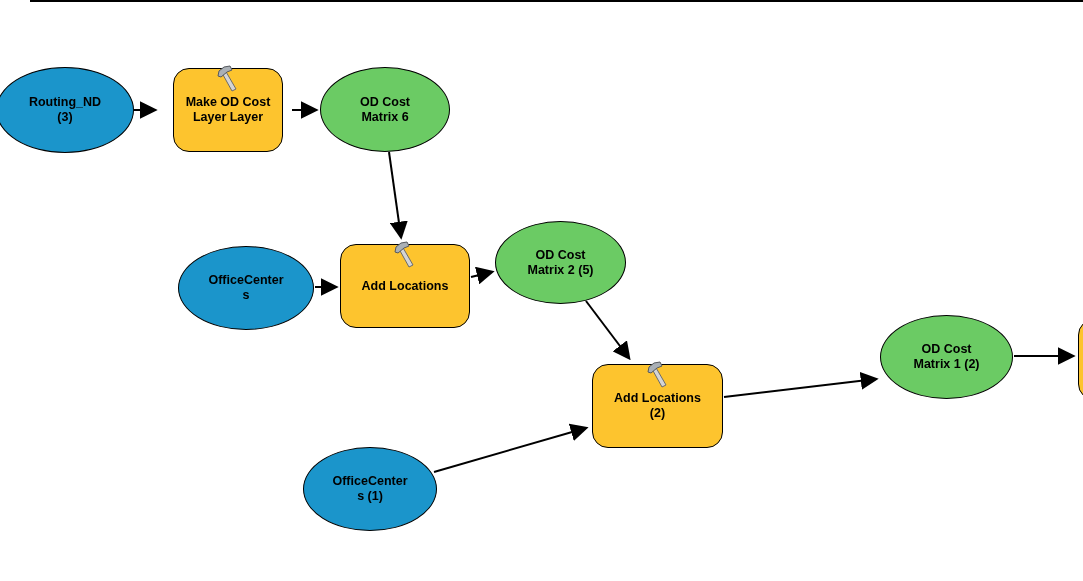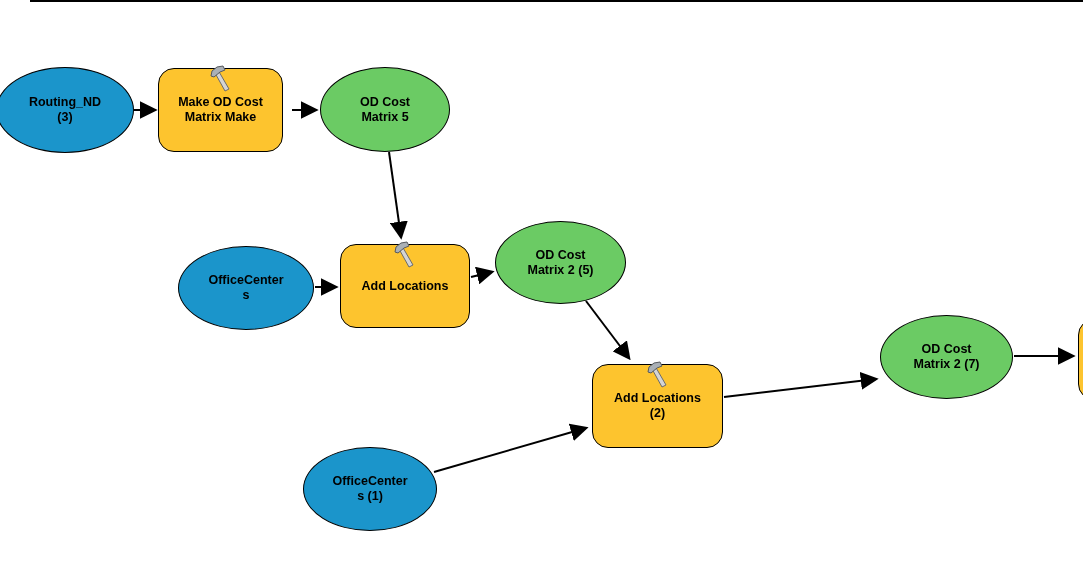--- a/index.html
+++ b/index.html
@@ -75,35 +75,35 @@
     <line x1="1014" y1="356" x2="1073" y2="356" marker-end="url(#arrow)"></line>
   </svg>
 
   <div class="node ellipse input" style="left:-4px; top:67px; width:138px; height:86px;">
     <div class="label">
       <span class="line">Routing_ND</span>
       <span class="line">(3)</span>
     </div>
   </div>
 
-  <div class="node tool" style="left:158px; top:68px; width:125px; height:84px;align-items:center;">
+  <div class="node tool" style="left:173px; top:68px; width:110px; height:84px;align-items:center;">
     <svg class="hammer" viewBox="0 0 26 30">
       <path d="M10 7 L21 26 L17 28 L7 10 Z" fill="#d4d4d4" stroke="#6b6b6b" stroke-width="1"></path>
       <path d="M3 13 L4 8 L9 4 L15 3 L17 7 L12 9 L6 14 Z" fill="#aab0b6" stroke="#55595e" stroke-width="1"></path>
     </svg>
     <div class="label">
       <span class="line">Make OD Cost</span>
-      <span class="line">Matrix Make</span>
+      <span class="line">Layer Layer</span>
     </div>
   </div>
 
   <div class="node ellipse output" style="left:320px; top:67px; width:130px; height:85px;">
     <div class="label">
       <span class="line">OD Cost</span>
-      <span class="line">Matrix 5</span>
+      <span class="line">Matrix 6</span>
     </div>
   </div>
 
   <div class="node ellipse input" style="left:178px; top:246px; width:136px; height:84px;">
     <div class="label">
       <span class="line">OfficeCenter</span>
       <span class="line">s</span>
     </div>
   </div>
 
@@ -138,20 +138,20 @@
   <div class="node ellipse input" style="left:303px; top:447px; width:134px; height:84px;">
     <div class="label">
       <span class="line">OfficeCenter</span>
       <span class="line">s (1)</span>
     </div>
   </div>
 
   <div class="node ellipse output" style="left:880px; top:315px; width:133px; height:84px;">
     <div class="label">
       <span class="line">OD Cost</span>
-      <span class="line">Matrix 2 (7)</span>
+      <span class="line">Matrix 1 (2)</span>
     </div>
   </div>
 
   <div class="node tool" style="left:1078px; top:319px; width:40px; height:81px;">
   </div>
 
 </div>
 
 </body></html>

